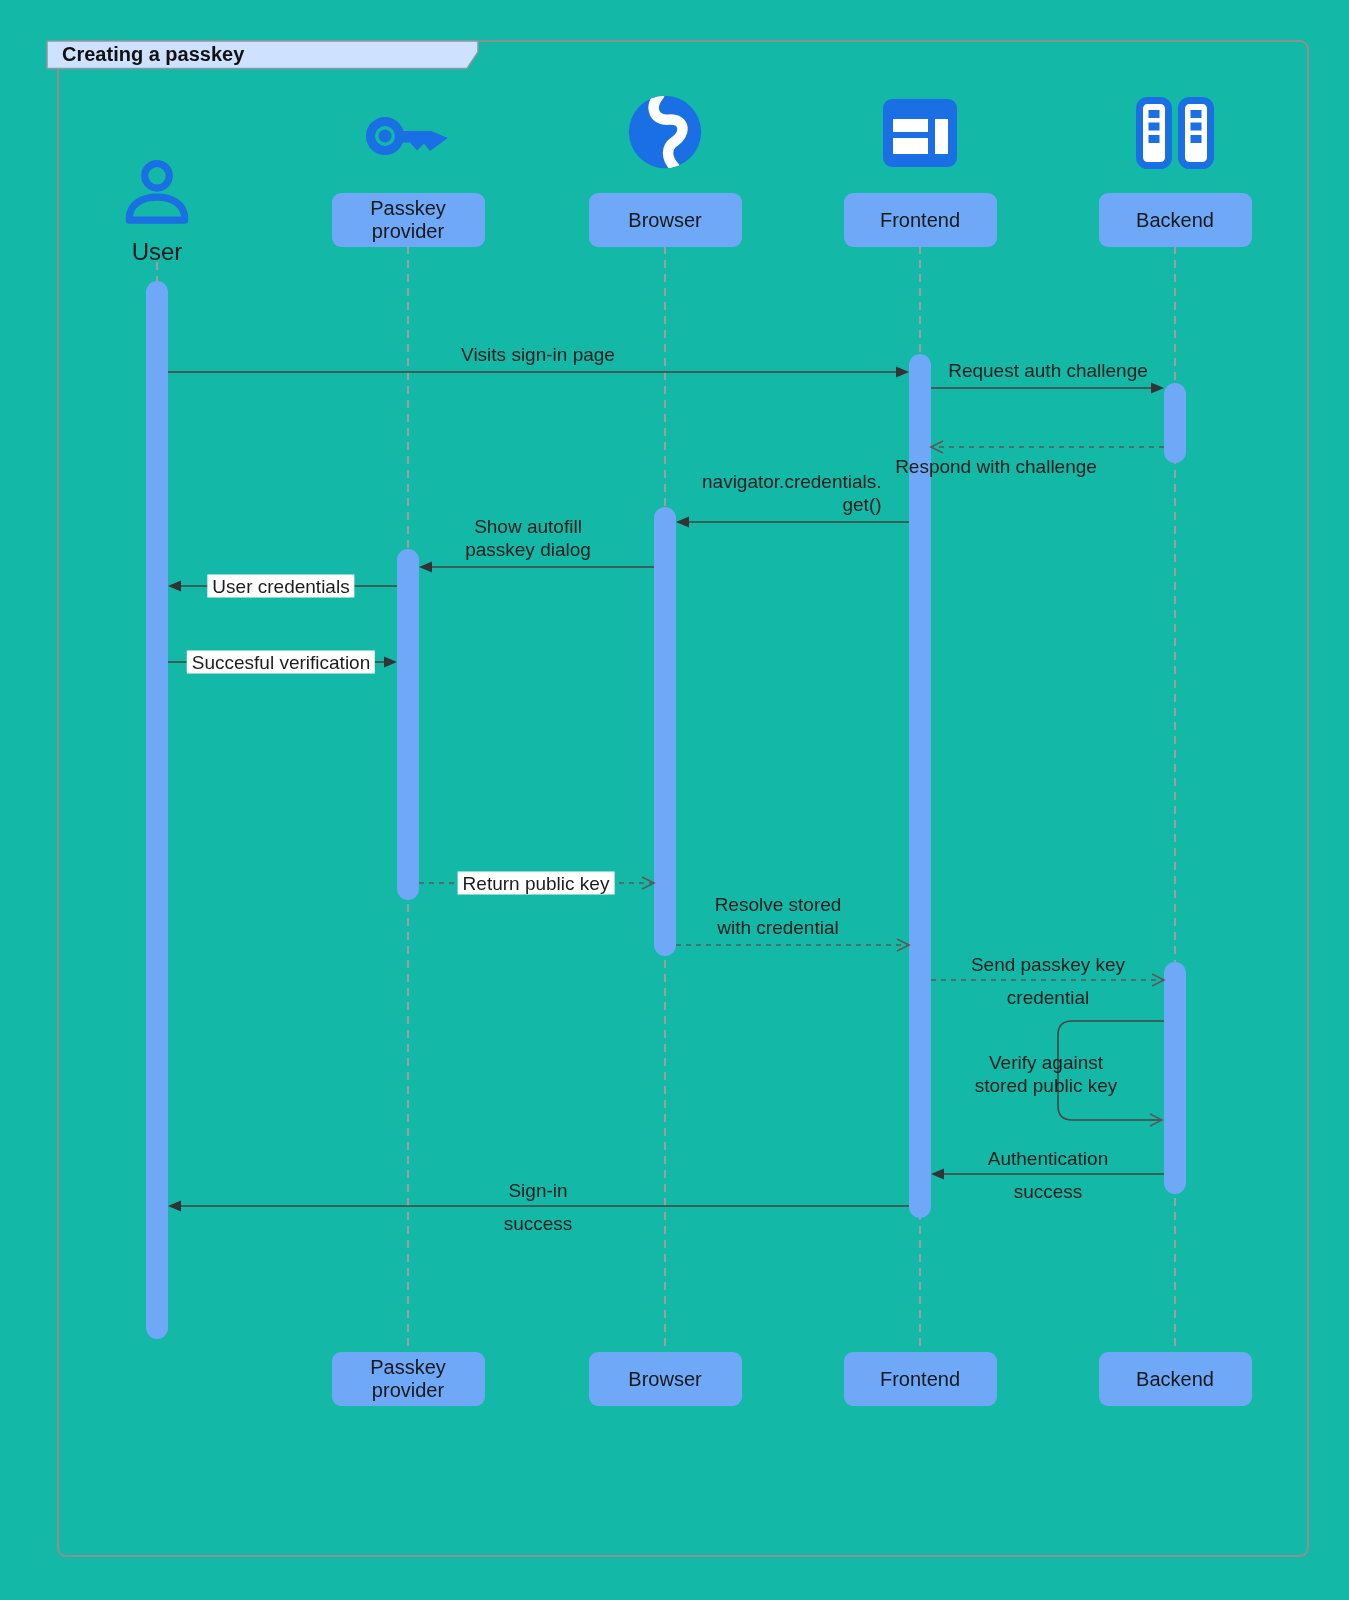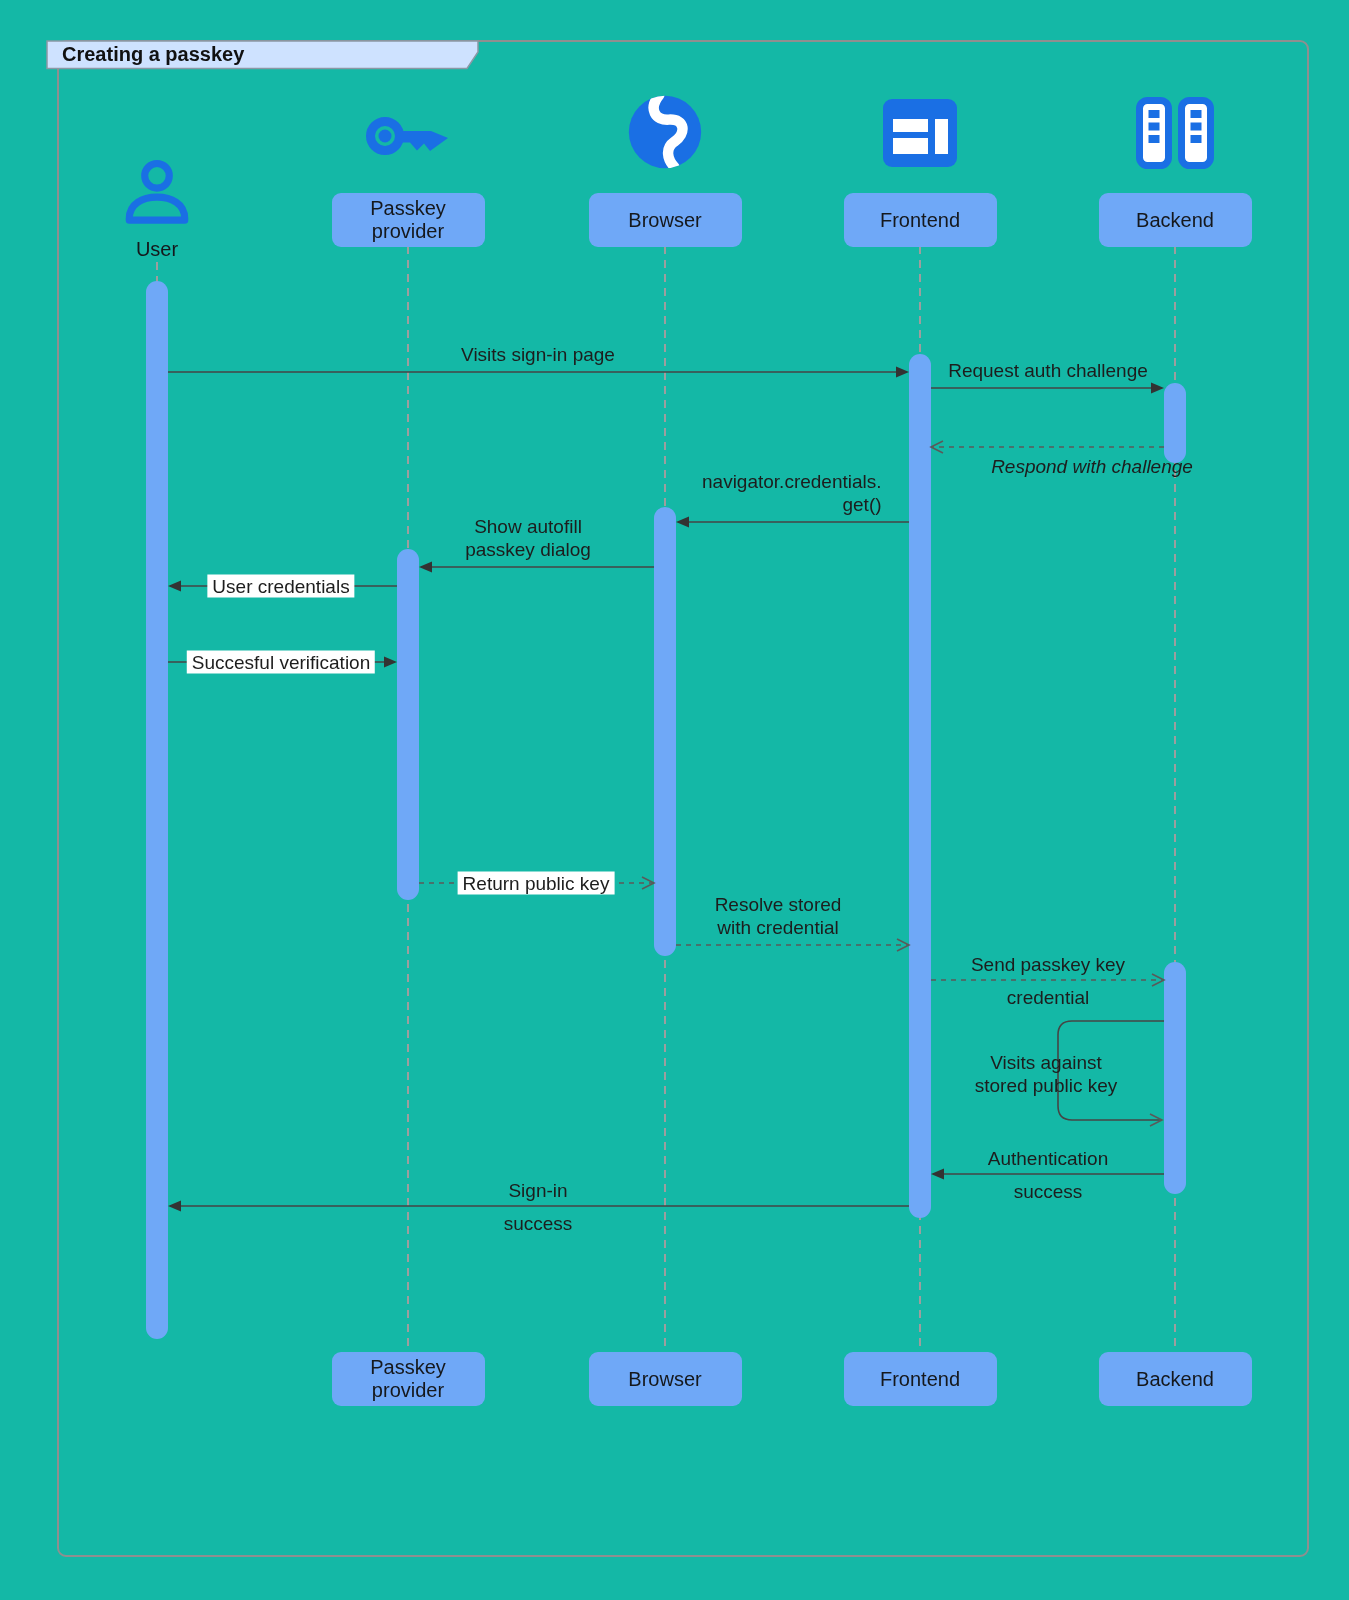--- a/index.html
+++ b/index.html
@@ -17,21 +17,21 @@
   .msg-label.above{transform:translate(-50%,-100%);}
   .msg-label.above-left{transform:translateY(-100%);text-align:right;}
   .msg-label.below{transform:translate(-50%,0);}
   .msg-label.strad-top{transform:translate(-50%,-100%);}
   .msg-label.strad-bot{transform:translate(-50%,0);}
   .msg-label.loop-label{transform:translate(-50%,-50%);}
   .actor-box{position:absolute;width:153px;height:54px;border-radius:9px;
              display:flex;align-items:center;justify-content:center;text-align:center;
              font-size:20px;line-height:23px;color:#15181c;padding:0 17px;box-sizing:border-box;}
   .actor-icon{position:absolute;}
-  .actor-plain-label{position:absolute;transform:translateX(-50%);font-size:20px;color:#15181c;
+  .actor-plain-label{position:absolute;transform:translateX(-50%);font-size:24px;color:#15181c;
                      white-space:nowrap;}
 </style>
 </head>
 <body>
 
 <div id="canvas">
   <div id="frame"></div>
   <svg id="title-tab" viewBox="0 0 434 30">
     <path id="title-tab-shape" d="M1 1 H432 V12 L421 28.5 H1 Z" stroke-width="1.5" fill="#CEE2FF" stroke="#8b98a5"></path>
   </svg>
@@ -75,21 +75,21 @@
       <polygon points="168,1206 181,1200.5 181,1211.5" fill="#333"></polygon>
       <path d="M 1164 1021 H 1072 Q 1058 1021 1058 1035 V 1106 Q 1058 1120 1072 1120 H 1162" fill="none" stroke="#454545" stroke-width="1.6"></path>
       <polyline points="1150,1114 1162,1120 1150,1126" fill="none" stroke="#5a5a5a" stroke-width="1.6"></polyline>
     </svg>
     <div class="msg-label above" style="left: 538px; top: 366px; text-align: right;">
       <div>Visits sign-in page</div>
     </div>
     <div class="msg-label above" style="left: 1048px; top: 382px;">
       <div>Request auth challenge</div>
     </div>
-    <div class="msg-label below" style="left: 1092px; top: 455px; font-style: italic;">
+    <div class="msg-label below" style="left: 996px; top: 455px;">
       <div>Respond with challenge</div>
     </div>
     <div class="msg-label above-left" style="left: 702px; top: 516px;">
       <div>navigator.credentials.</div>
       <div>get()</div>
     </div>
     <div class="msg-label above" style="left: 528px; top: 561px;">
       <div>Show autofill</div>
       <div>passkey dialog</div>
     </div>
@@ -106,21 +106,21 @@
       <div>Resolve stored</div>
       <div>with credential</div>
     </div>
     <div class="msg-label strad-top" style="left: 1048px; top: 976px;">Send passkey key</div>
     <div class="msg-label strad-bot" style="left: 1048px; top: 986px;">credential</div>
     <div class="msg-label strad-top" style="left: 1048px; top: 1170px;">Authentication</div>
     <div class="msg-label strad-bot" style="left: 1048px; top: 1180px;">success</div>
     <div class="msg-label strad-top" style="left: 538px; top: 1202px;">Sign-in</div>
     <div class="msg-label strad-bot" style="left: 538px; top: 1212px;">success</div>
     <div class="msg-label loop-label" style="left: 1046px; top: 1074px;">
-      <div>Visits against</div>
+      <div>Verify against</div>
       <div>stored public key</div>
     </div>
     <div class="actor-icon" style="left: 119px; top: 156px;"><svg viewBox="0 0 96 96" width="76" height="76">
         <circle cx="48" cy="25" r="15.5" fill="none" stroke="#1A6FE4" stroke-width="9"></circle>
         <path d="M13 81 v-2 c0 -19 17 -27 35 -27 s35 8 35 27 v2 z" fill="none" stroke="#1A6FE4" stroke-width="9" stroke-linejoin="round"></path>
       </svg></div>
     <div class="actor-plain-label" style="left: 157px; top: 238px;">User</div>
     <div class="actor-icon" style="left: 364px; top: 106px;"><svg viewBox="0 0 88 60" width="88" height="60">
         <circle cx="21" cy="30" r="14.5" fill="none" stroke="#1A6FE4" stroke-width="9"></circle>
         <circle cx="21" cy="30" r="6.5" fill="#1A6FE4"></circle>

